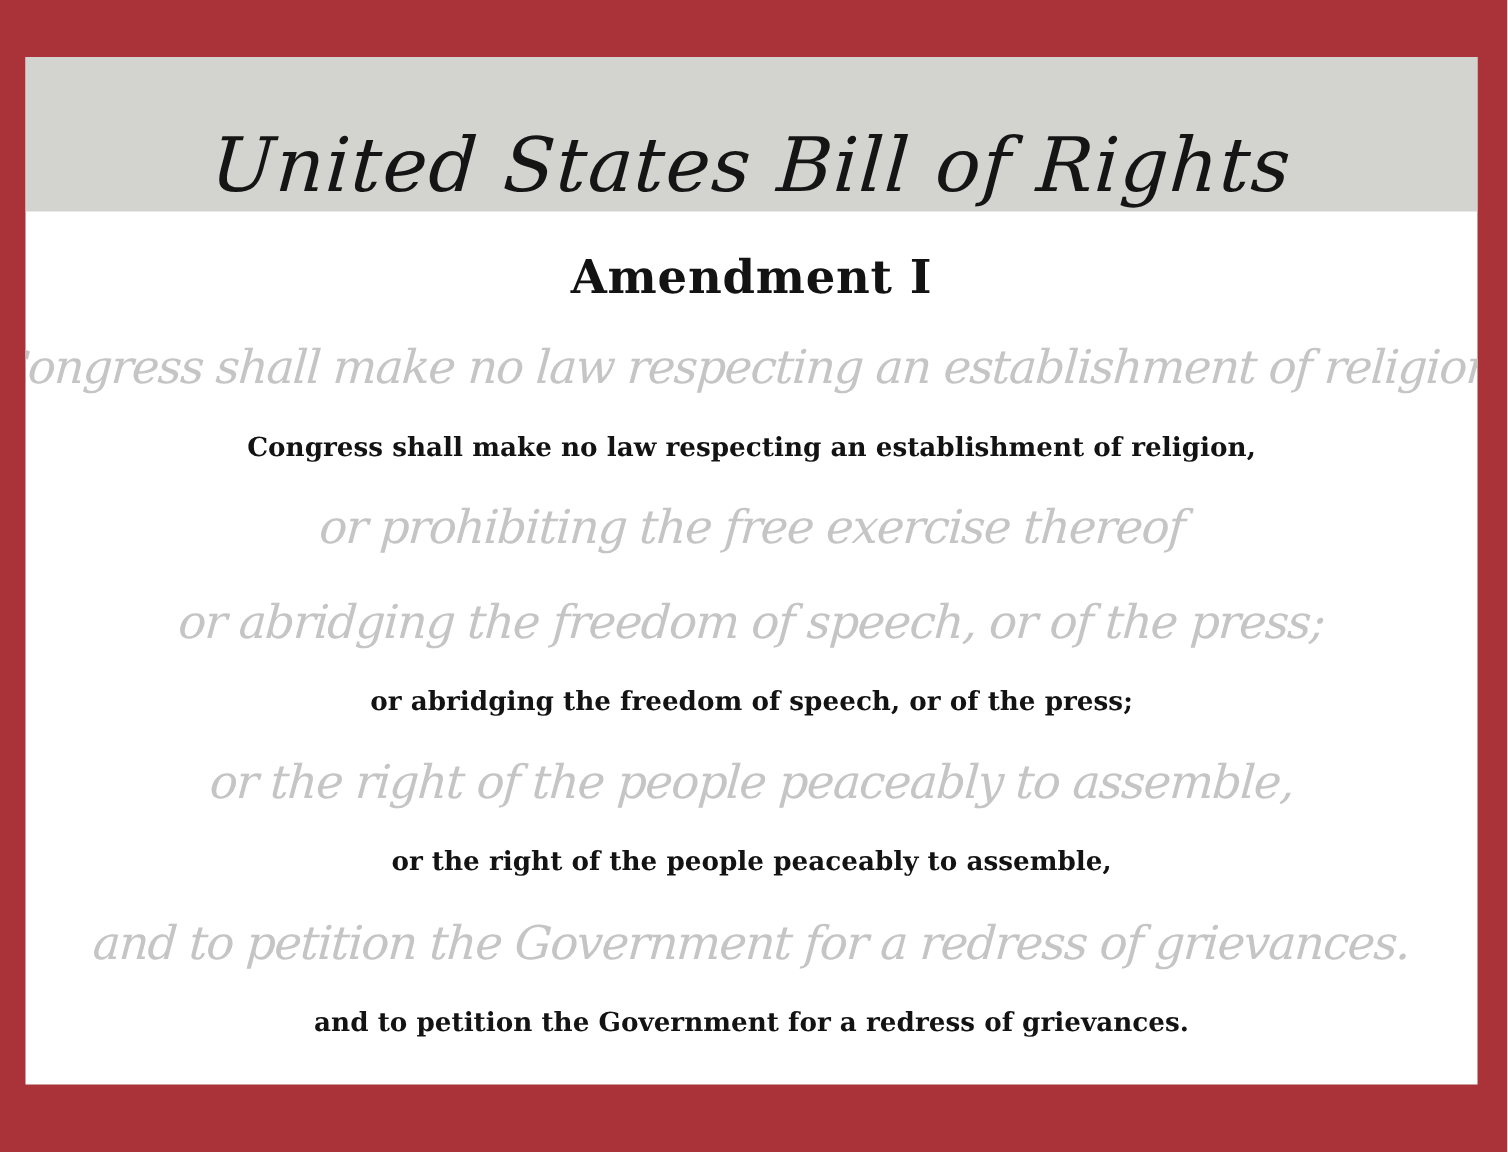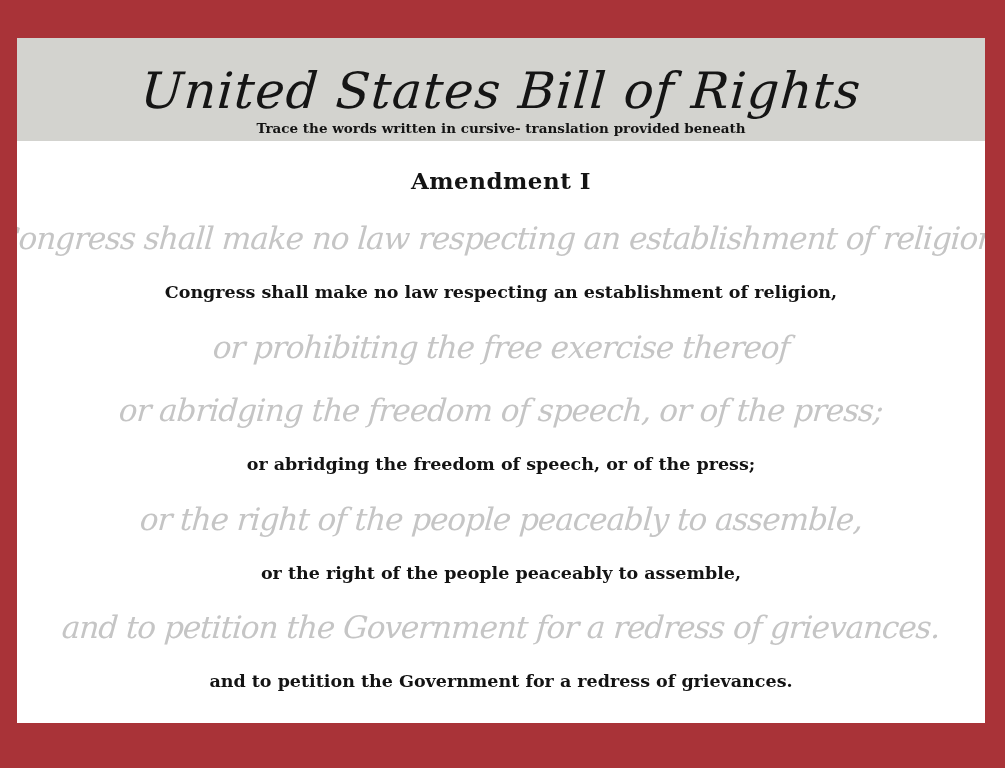--- a/index.html
+++ b/index.html
@@ -51,21 +51,21 @@
   .content {
     position: absolute;
     left: 0; top: 103px; right: 0; bottom: 0;
     display: flex;
     flex-direction: column;
     align-items: center;
     justify-content: space-evenly;
     padding: 2px 4px 6px;
   }
   .heading {
-    font-size: 23px;
+    font-size: 31px;
     font-weight: bold;
     color: #131313;
     letter-spacing: 0.5px;
     white-space: nowrap;
   }
   .trace {
     font-size: 31px;
     font-style: italic;
     color: #C5C5C5;
     letter-spacing: -1px;
@@ -82,21 +82,20 @@
   }
 </style>
 </head>
 <body>
 
 <div class="page">
   <div class="sheet">
 
     <header class="band">
       <h1 class="title">United States Bill of Rights</h1>
-      <p class="subtitle">Trace the words written in cursive- translation provided beneath</p>
     </header>
 
     <main class="content">
       <h2 class="heading">Amendment I</h2>
 
       <p class="trace">Congress shall make no law respecting an establishment of religion,</p>
       <p class="plain">Congress shall make no law respecting an establishment of religion,</p>
 
       <p class="trace">or prohibiting the free exercise thereof</p>
 

